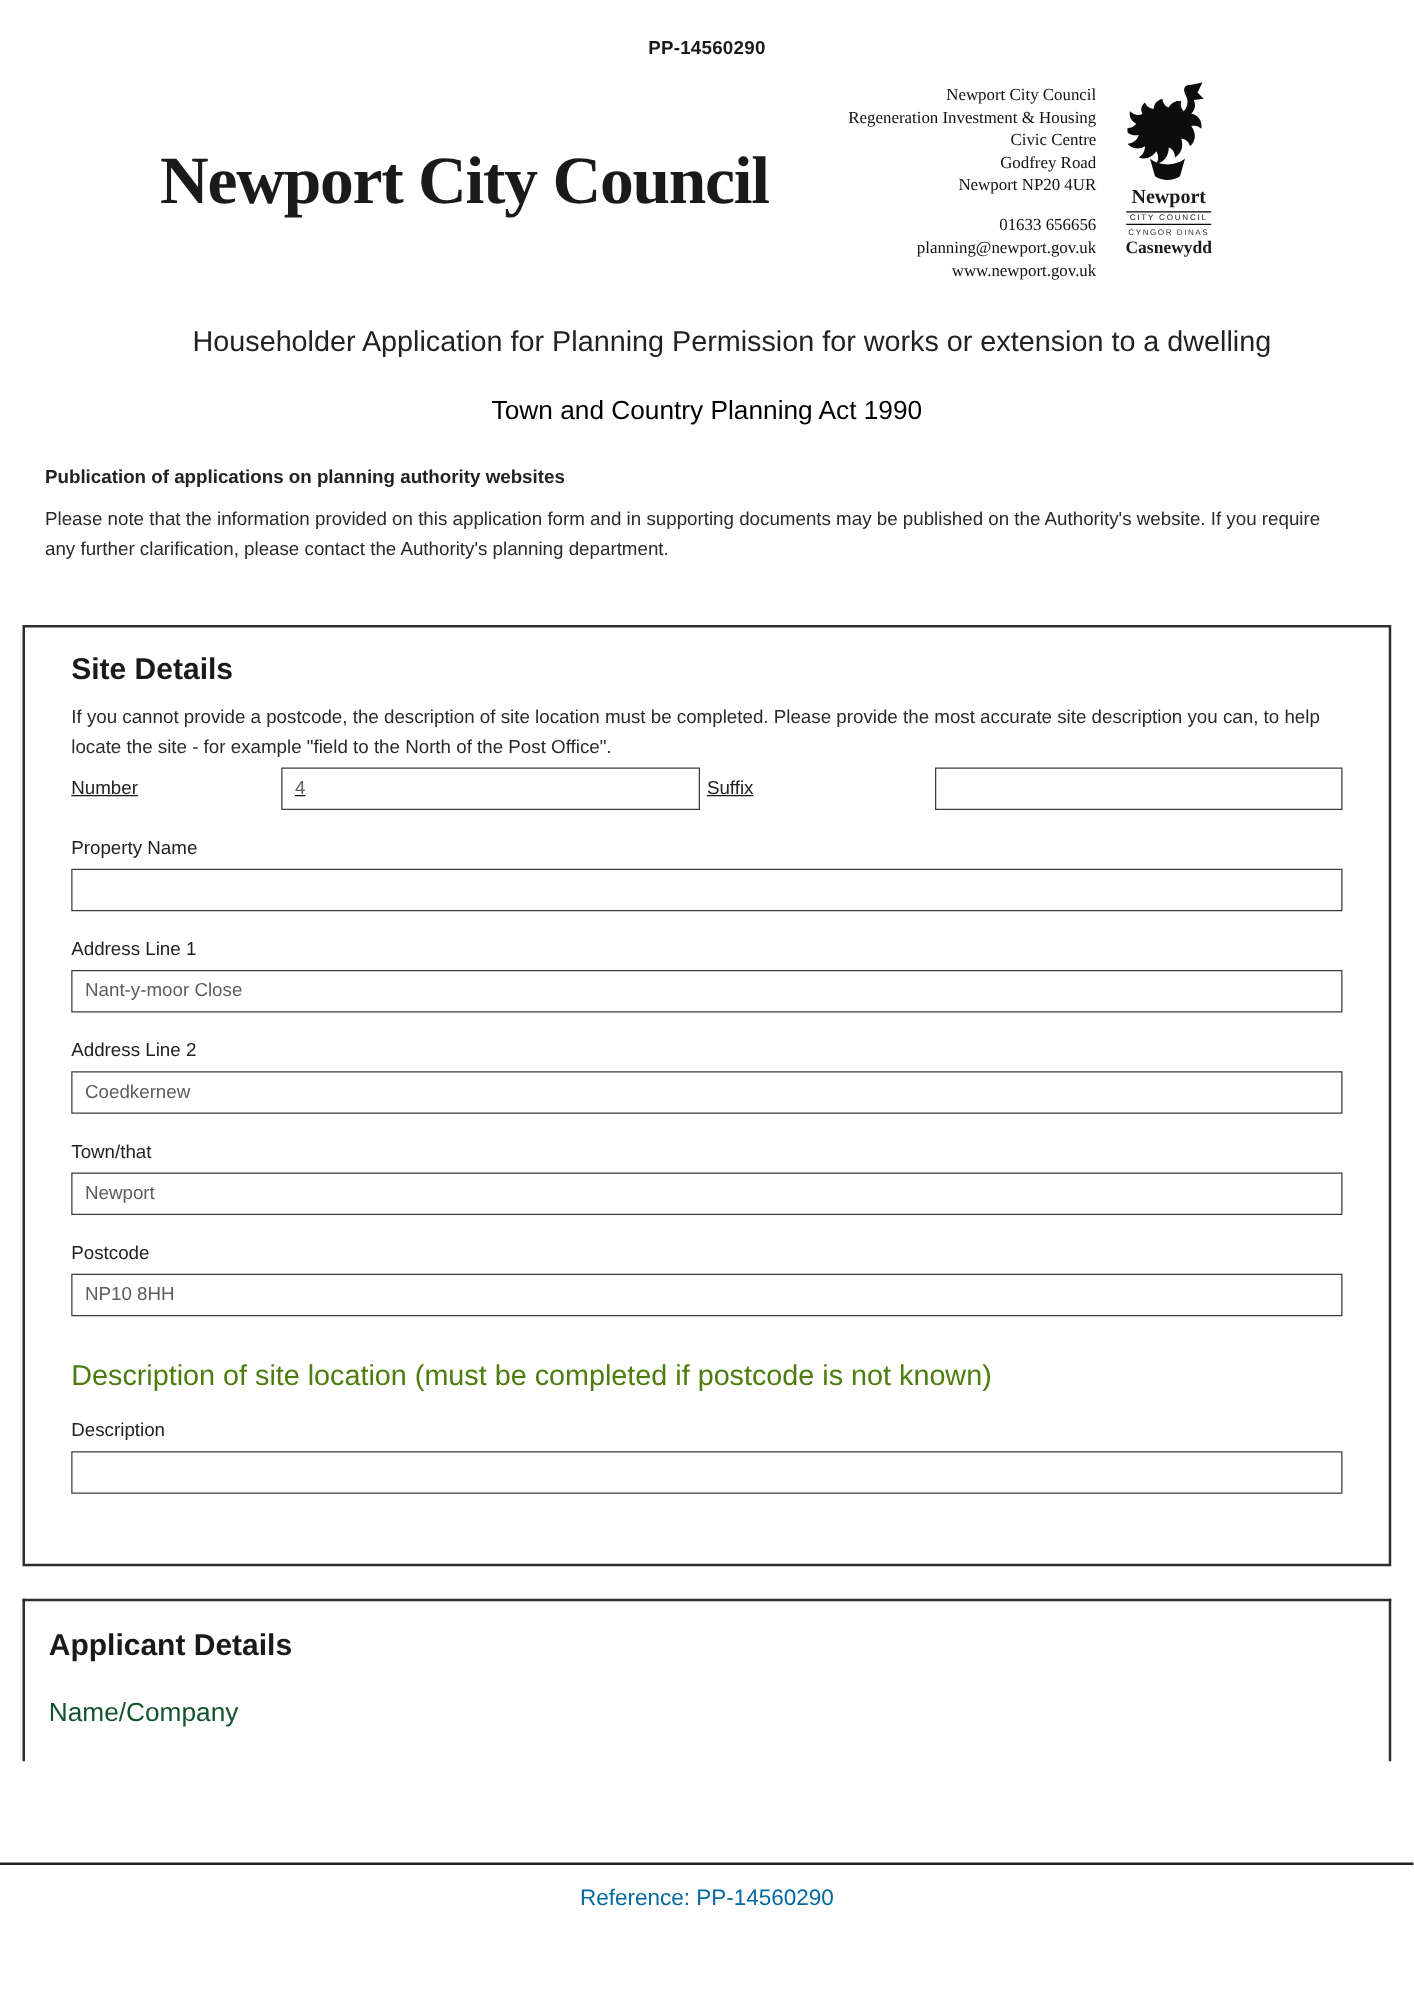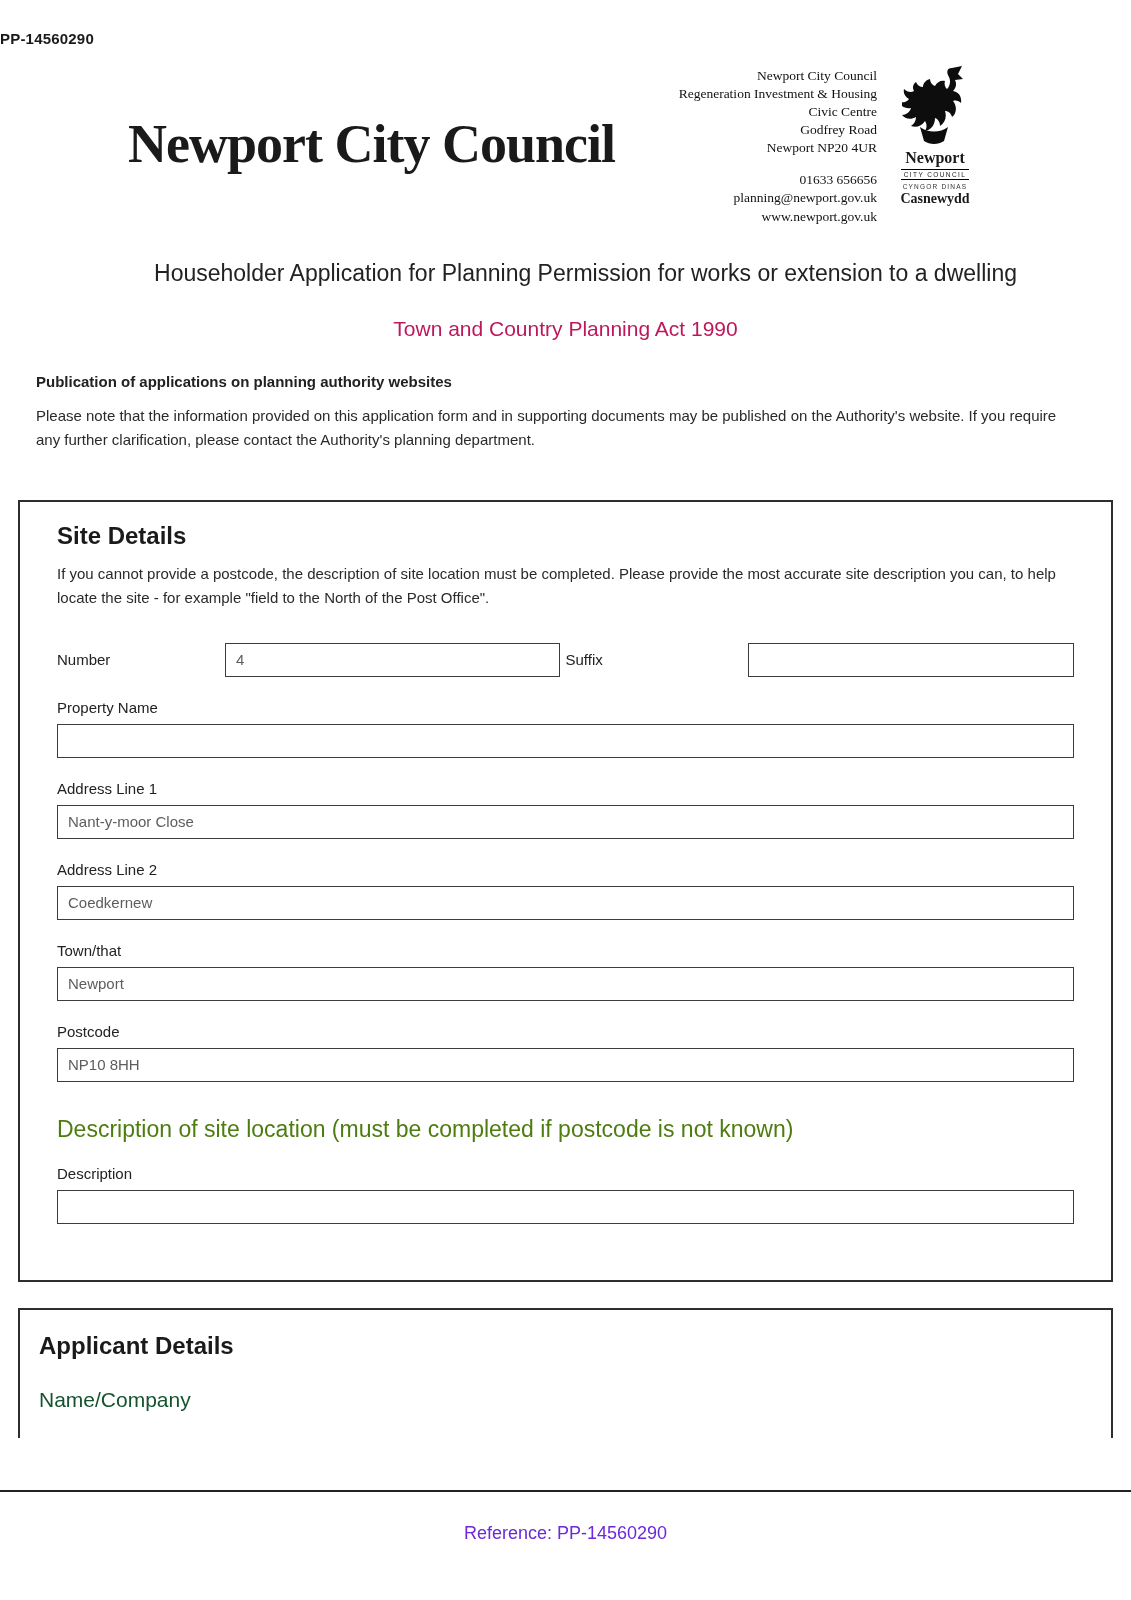--- a/index.html
+++ b/index.html
@@ -10,20 +10,21 @@
     width: 1131px;
     height: 1600px;
     margin: 0 auto;
     background: #ffffff;
     overflow: hidden;
   }
 
   
   .form-ref {
     padding-top: 30px;
+    text-align: center;
     font-weight: bold;
     font-size: 15px;
     letter-spacing: .2px;
   }
   .header-row {
     display: flex;
     align-items: flex-start;
     margin-top: 18px;
     padding: 0 156px 0 128px;
   }
@@ -54,21 +55,21 @@
     padding: 1px 3px; margin-top: 2px; white-space: nowrap;
   }
   .crest-sub2 {
     font-size: 6.5px; letter-spacing: 1.2px; text-transform: uppercase;
     margin-top: 3px; white-space: nowrap; color: #333;
   }
   .crest-welsh { font-family: "Liberation Serif", serif; font-weight: bold; font-size: 14px; margin-top: 1px; }
 
   
   .title { text-align: center; font-size: 23px; font-weight: 400; margin-top: 34px; color: #222; padding-left: 40px; }
-  .subtitle { text-align: center; font-size: 21px; font-weight: 400; margin-top: 30px; color: #be185d; }
+  .subtitle { text-align: center; font-size: 21px; font-weight: 400; margin-top: 30px; color: #000000; }
   .pub-heading { margin: 32px 36px 0; font-weight: bold; font-size: 15px; color: #222; }
   .pub-body { margin: 14px 36px 0; font-size: 15px; line-height: 1.6; max-width: 1045px; color: #2a2a2a; }
 
   
   .box { border: 2px solid #2e2e2e; margin: 0 18px; background: #fff; }
   .site-box { margin-top: 48px; padding: 20px 37px 56px; }
   .box h2 { font-size: 24px; font-weight: bold; color: #1a1a1a; }
   .intro { font-size: 15px; line-height: 1.6; margin-top: 12px; color: #2a2a2a; max-width: 1030px; }
 
   label { font-size: 15px; color: #222; display: block; }
@@ -78,21 +79,21 @@
     border-radius: 0;
     background: #fff;
     font-family: "Liberation Sans", sans-serif;
     font-size: 15px;
     color: #5d5d5d;
     padding: 0 10px;
     width: 100%;
     display: block;
   }
 
-  .row-number { display: flex; margin-top: 33px; }
+  .row-number { display: flex; margin-top: 4px; text-decoration: underline; }
   .half { flex: 1; display: flex; align-items: center; }
   .half label { width: 168px; flex: none; }
   .half input { width: 335px; flex: none; }
   .half.right label { width: 182px; }
   .half.right input { flex: 1; width: auto; }
 
   .stack-field { margin-top: 22px; }
   .stack-field label { margin-bottom: 8px; }
 
   .loc-heading { font-size: 23px; font-weight: 400; margin-top: 34px; color: #4d7c0f; }
@@ -105,21 +106,21 @@
     padding: 22px 19px 0;
     height: 130px;
     border-bottom: none;
     overflow: hidden;
   }
   .name-company { font-size: 21px; margin-top: 28px; color: #14532d; }
 
   
   .footer { position: absolute; left: 0; right: 0; top: 1490px; }
   .footer-line { border-top: 2px solid #222; height: 0; }
-  .footer-text { text-align: center; font-size: 18px; margin-top: 31px; color: #6d28d9; }
+  .footer-text { text-align: center; font-size: 18px; margin-top: 16px; color: #0369a1; }
 </style>
 </head>
 <body>
 
 <div class="page">
 
   <div class="form-ref">PP-14560290</div>
 
   <div class="header-row">
     <div class="logo">Newport City Council</div>

